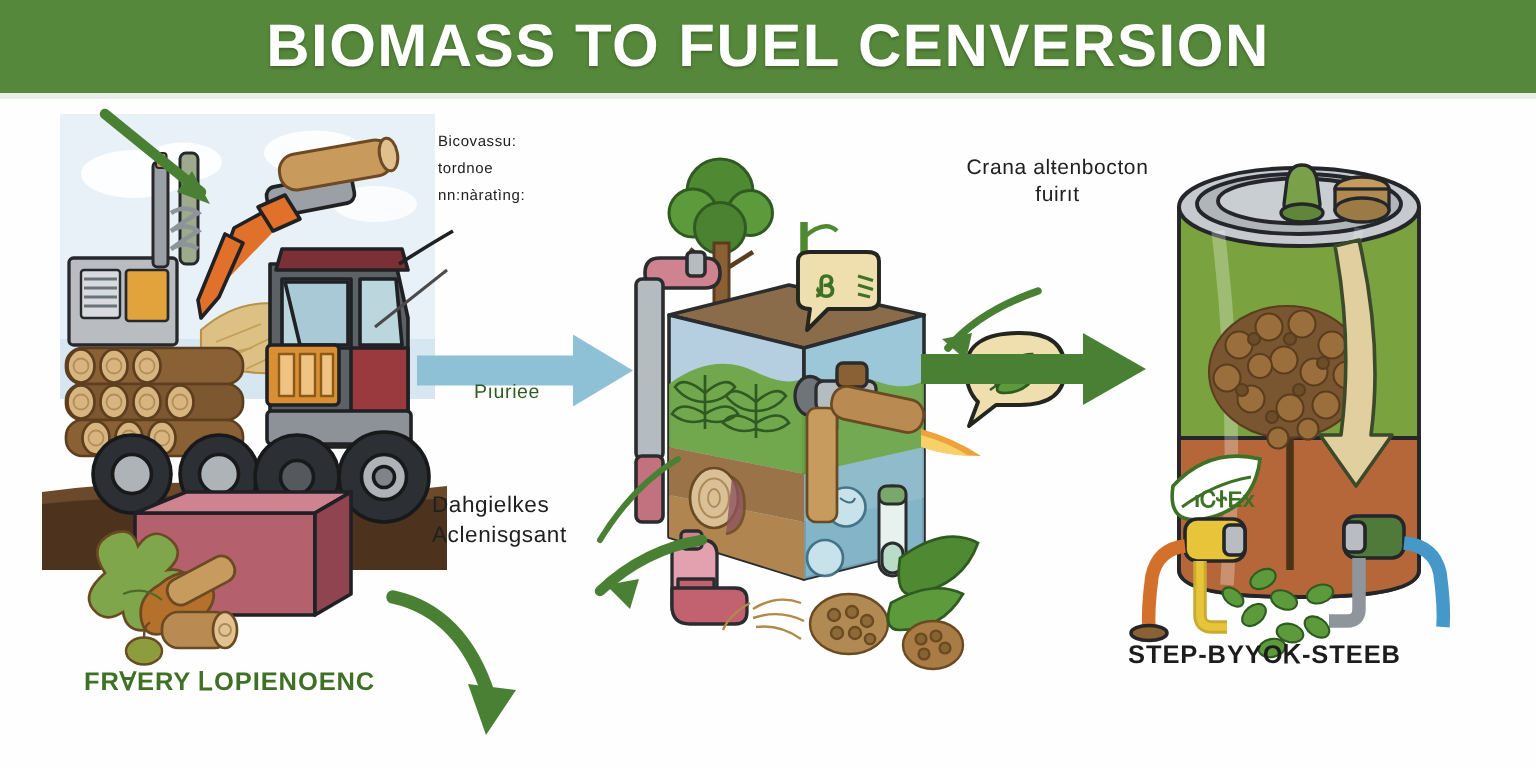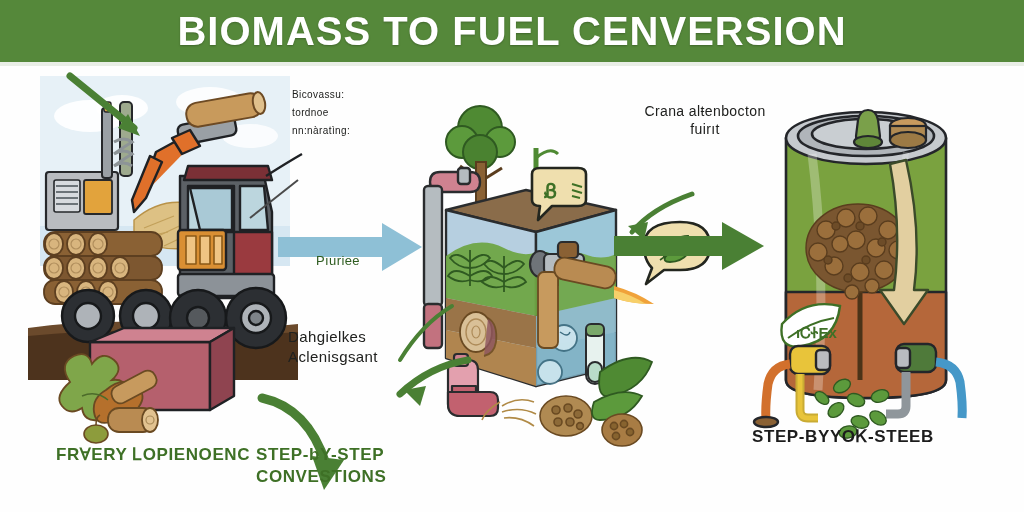--- a/index.html
+++ b/index.html
@@ -475,24 +475,20 @@
 
     <div class="callout dark" style="left:620px;top:36px;font-size:14px;line-height:18px;text-align:center;width:170px;">
       <div>Crana alŧenbocton</div>
       <div>fuirıt</div>
     </div>
 
     <div class="caption g" style="left:56px;top:378px;width:236px;">
       <div>FRⱯERY ᏞOPIENOENC</div>
     </div>
 
-    <div class="caption g" style="left:256px;top:378px;width:180px;">
-      <div>STEP-bY-STEP</div>
-      <div>CONVESTIONS</div>
-    </div>
 
 
     <div class="caption k" style="left:752px;top:360px;width:236px;">
       <div>STEP-BYYOᏦ-STEEB</div>
     </div>
 
   </div>
 </div>
 
 </body></html>

